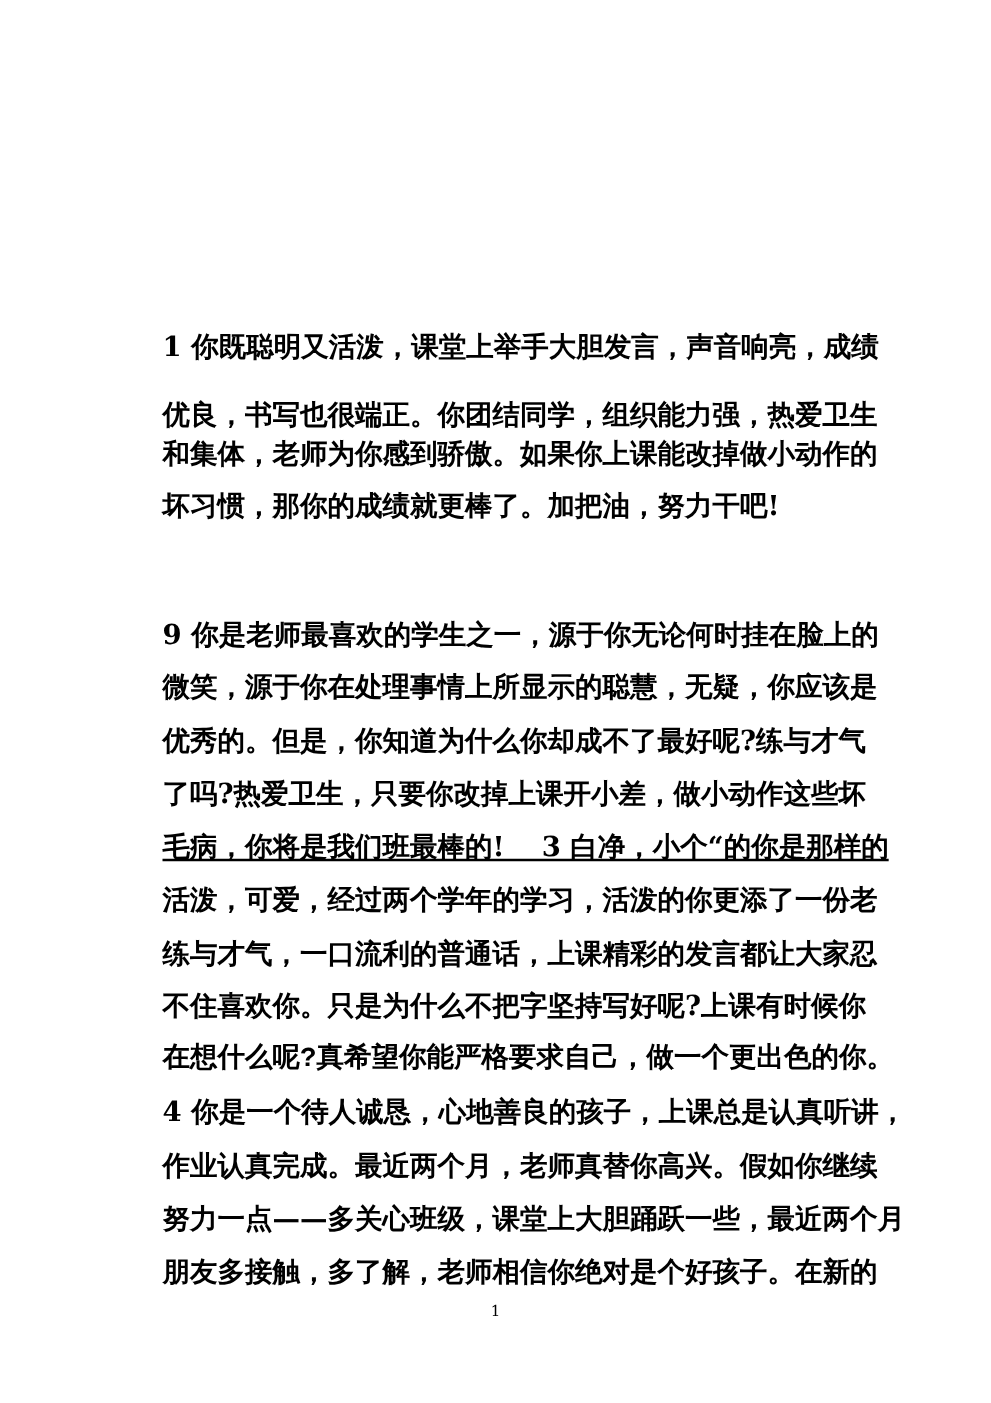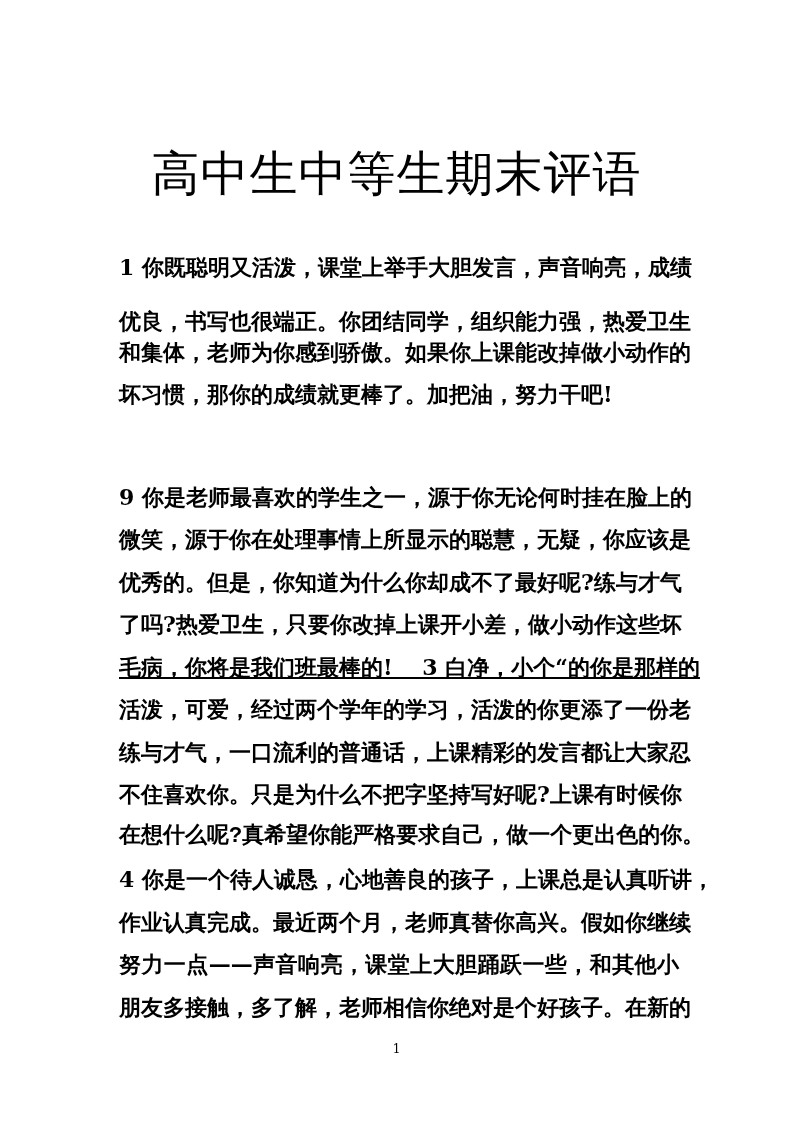--- a/index.html
+++ b/index.html
@@ -38,57 +38,56 @@
   .line {
     position: absolute;
     left: 119px;
     width: 560px;
     font-size: 22px;
     line-height: 30px;
     font-weight: bold;
     white-space: nowrap;
     text-align: justify;
     text-align-last: justify;
-    margin: 0;
+    margin: 11px;
   }
   .page-number {
     position: absolute;
     left: 0;
     top: 1041px;
     width: 793px;
     text-align: center;
     font-size: 12px;
     line-height: 16px;
   }
 </style>
 </head>
 <body>
 
 <div class="page">
 
-  <h1 class="title">高中生中等生期末评语</h1>
 
   <div>
     <p class="line" style="top:252px;">1 你既聪明又活泼，课堂上举手大胆发言，声音响亮，成绩</p>
     <p class="line" style="top:306px;">优良，书写也很端正。你团结同学，组织能力强，热爱卫生</p>
     <p class="line" style="top:337px;">和集体，老师为你感到骄傲。如果你上课能改掉做小动作的</p>
     <p class="line" style="top:379px;text-align-last:left;">坏习惯，那你的成绩就更棒了。加把油，努力干吧!</p>
   </div>
 
   <div>
     <p class="line" style="top:482px;">9 你是老师最喜欢的学生之一，源于你无论何时挂在脸上的</p>
     <p class="line" style="top:524px;">微笑，源于你在处理事情上所显示的聪慧，无疑，你应该是</p>
     <p class="line" style="top:567px;">优秀的。但是，你知道为什么你却成不了最好呢?练与才气</p>
     <p class="line" style="top:609px;">了吗?热爱卫生，只要你改掉上课开小差，做小动作这些坏</p>
     <p class="line" style="top:652px;text-decoration:underline;">毛病，你将是我们班最棒的!　 3 白净，小个“的你是那样的</p>
     <p class="line" style="top:694px;">活泼，可爱，经过两个学年的学习，活泼的你更添了一份老</p>
     <p class="line" style="top:737px;">练与才气，一口流利的普通话，上课精彩的发言都让大家忍</p>
     <p class="line" style="top:779px;">不住喜欢你。只是为什么不把字坚持写好呢?上课有时候你</p>
     <p class="line" style="top:822px;font-family:Liberation Mono, monospace;">在想什么呢?真希望你能严格要求自己，做一个更出色的你。</p>
     <p class="line" style="top:864px;">4 你是一个待人诚恳，心地善良的孩子，上课总是认真听讲，</p>
     <p class="line" style="top:907px;">作业认真完成。最近两个月，老师真替你高兴。假如你继续</p>
-    <p class="line" style="top:949px;">努力一点——声音响亮，课堂上大胆踊跃一些，和其他小</p>
+    <p class="line" style="top:949px;">努力一点——多关心班级，课堂上大胆踊跃一些，最近两个月</p>
     <p class="line" style="top:992px;">朋友多接触，多了解，老师相信你绝对是个好孩子。在新的</p>
   </div>
 
   <div class="page-number">1</div>
 
 </div>
 
 </body></html>

